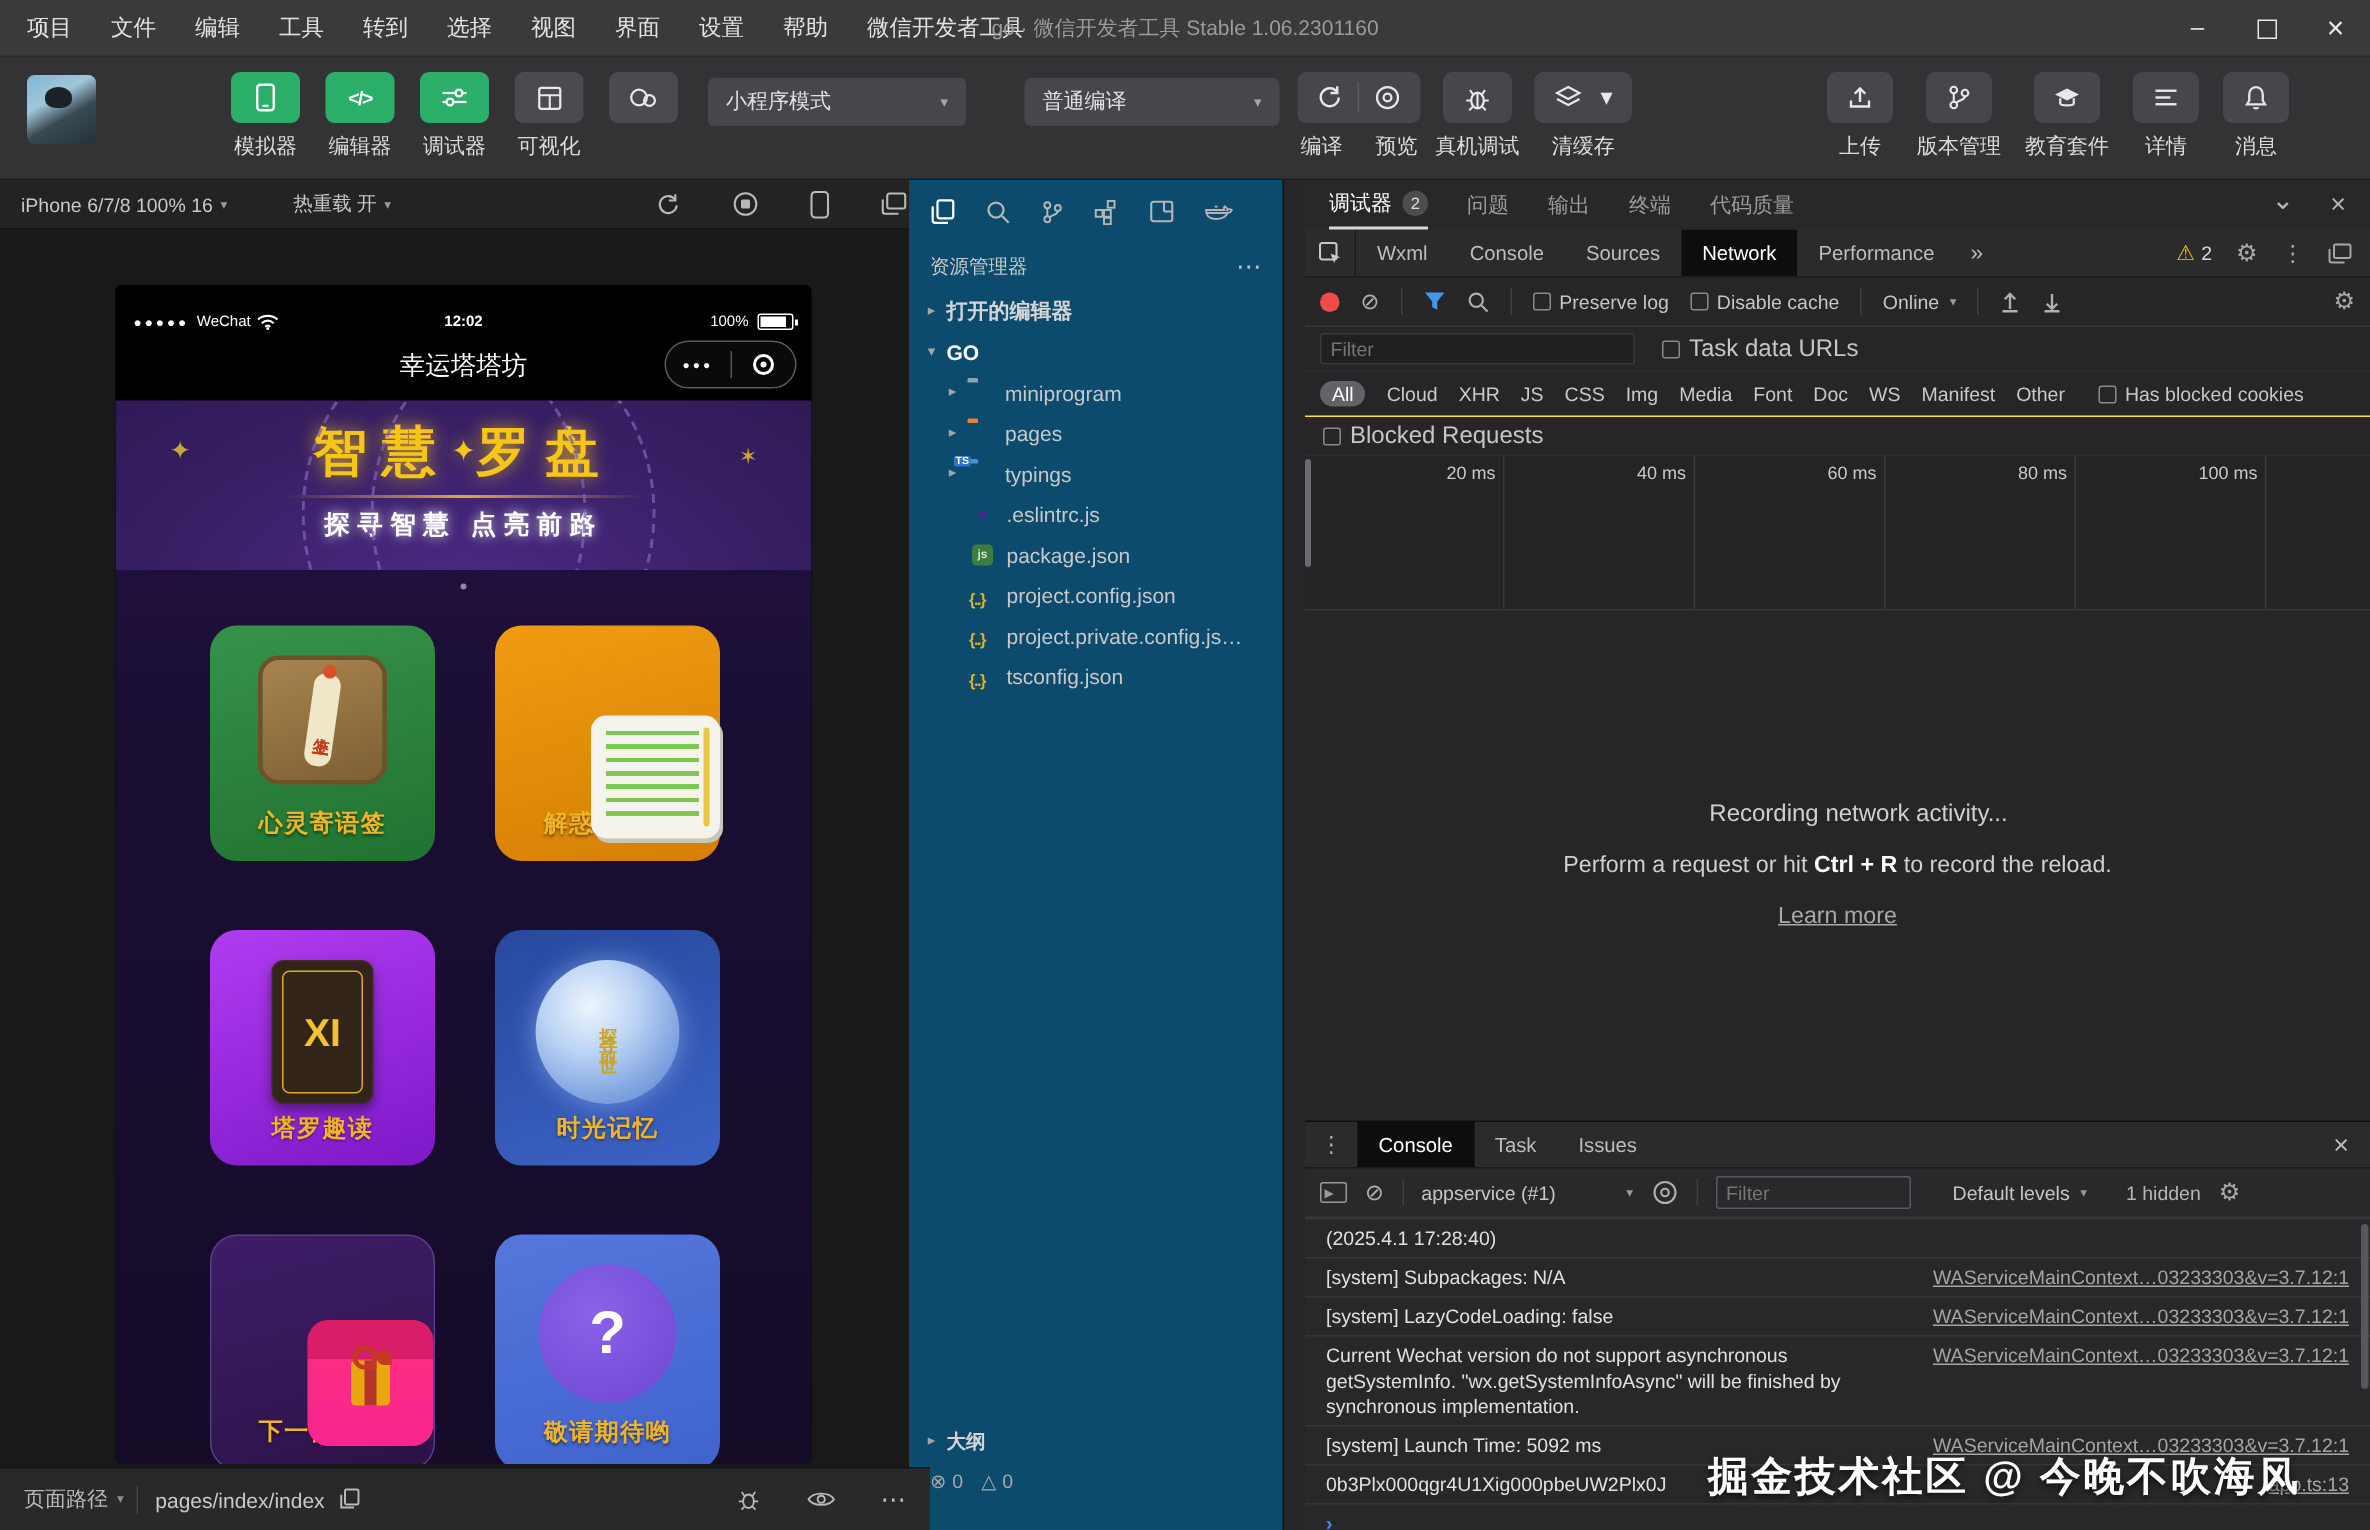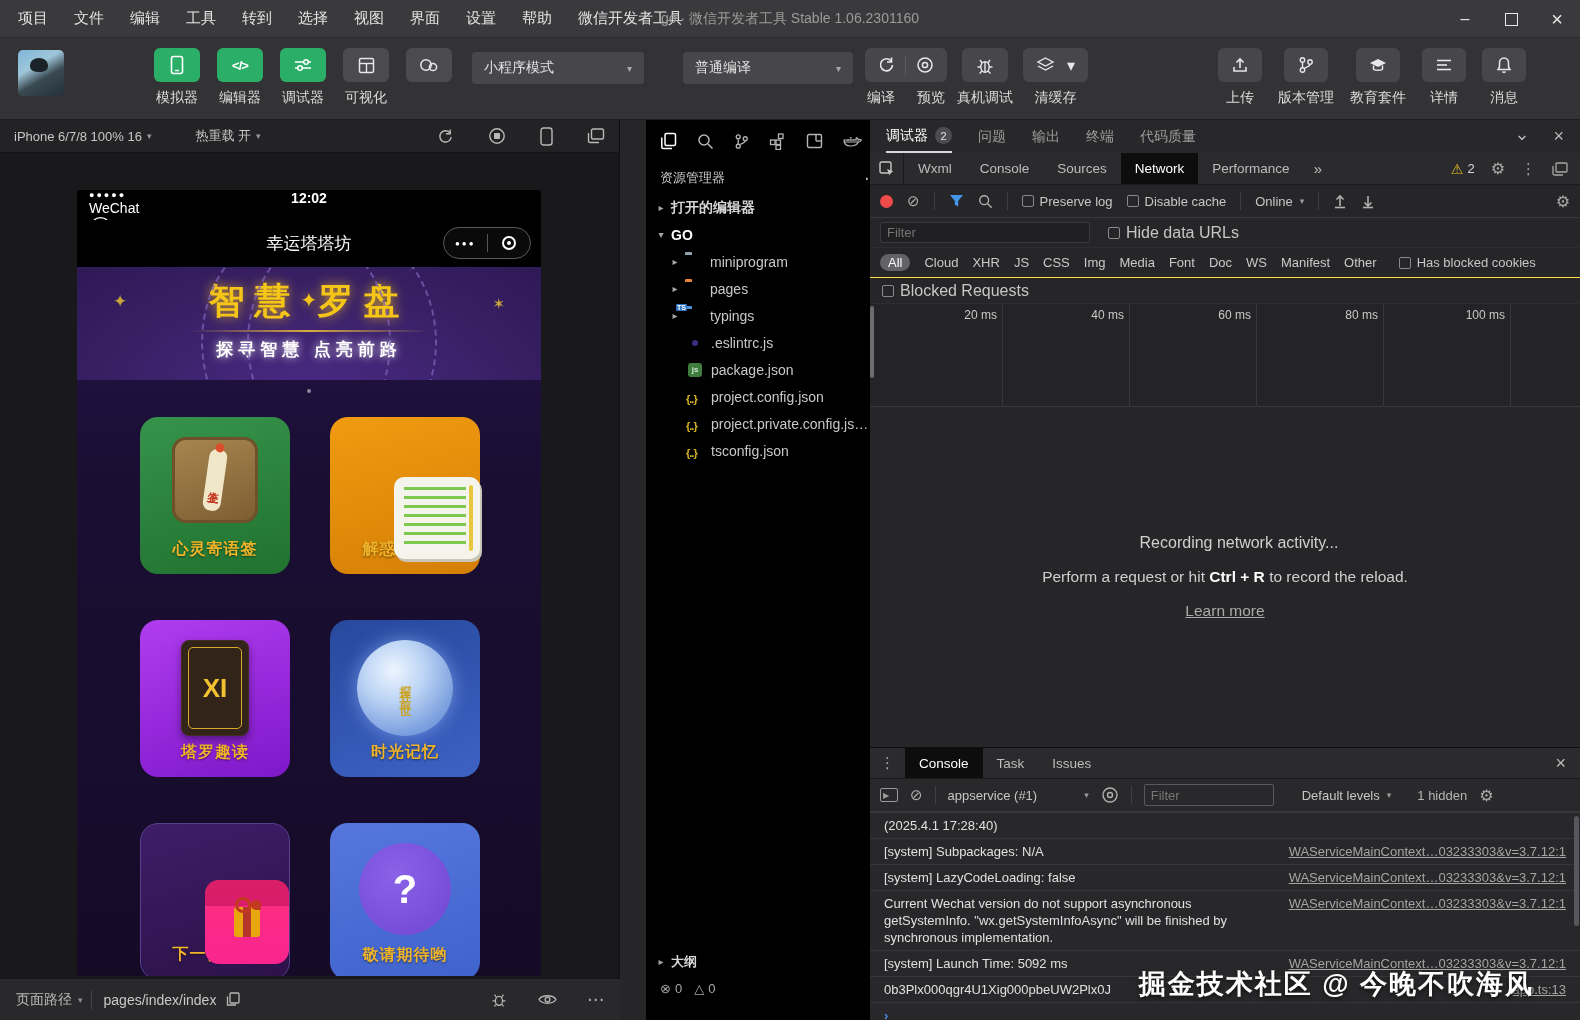--- a/index.html
+++ b/index.html
@@ -45,21 +45,21 @@
 
   
   .simulator{position:absolute;left:0;top:120px;width:620px;height:916px;background:#19191b;border-right:1px solid #101010;}
   .simbar{height:33px;display:flex;align-items:center;padding:0 14px;font-size:13px;color:#c8c8c8;background:#232325;border-bottom:1px solid #131315;}
   .simbar .dd{display:flex;align-items:center;gap:5px;cursor:pointer;}
   .simbar .dd .caret{font-size:9px;color:#9a9a9a;}
   .simbar-icons{margin-left:auto;display:flex;gap:34px;align-items:center;color:#b9b9b9;}
   .hot{margin-left:44px;}
 
   .phone{position:absolute;left:77px;top:70px;width:464px;height:786px;background:#000;border-radius:4px;overflow:hidden;}
-  .statusbar{height:30px;background:#000;color:#fff;display:flex;align-items:flex-start;padding:0 12px;font-size:14px;flex-direction:column;}
+  .statusbar{height:30px;background:#000;color:#fff;display:flex;align-items:flex-end;padding:0 12px;font-size:10px;}
   .sig{letter-spacing:2px;font-size:9px;margin-right:5px;}
   .sig::before{content:"\25CF\25CF\25CF\25CF\25CF";}
   .sb-time{position:absolute;left:0;right:0;text-align:center;font-weight:bold;}
   .sb-right{margin-left:auto;display:flex;align-items:center;gap:6px;font-weight:normal;}
   .battery{width:24px;height:11px;border:1.5px solid #fff;border-radius:2px;position:relative;}
   .battery::before{content:"";position:absolute;left:1px;top:1px;bottom:1px;width:17px;background:#fff;}
   .battery::after{content:"";position:absolute;right:-4px;top:2.5px;width:2px;height:4px;background:#fff;}
   .navbar{height:47px;background:#000;position:relative;display:flex;align-items:center;justify-content:center;}
   .navtitle{color:#fff;font-size:17px;}
   .capsule{position:absolute;right:10px;top:7px;width:88px;height:32px;border:1px solid #5a5a5a;border-radius:16px;display:flex;align-items:center;background:#0a0a0a;}
@@ -120,21 +120,21 @@
 
   
   .simfooter{position:absolute;left:0;top:978px;width:620px;height:42px;background:#29292b;border-top:1px solid #141416;display:flex;align-items:center;padding:0 16px;font-size:14px;color:#b9b9b9;z-index:5;}
   .simfooter .caret{font-size:9px;margin:0 8px 0 6px;color:#8f8f8f;}
   .vdiv{width:1px;height:18px;background:#454547;margin-right:12px;}
   .pathtext{color:#c9c9c9;}
   .sf-icons{margin-left:auto;display:flex;gap:30px;align-items:center;color:#b9b9b9;}
   .moredots::before{content:"\22EF";font-size:17px;}
 
   
-  .explorer{position:absolute;left:646px;top:120px;width:250px;height:900px;background:#000000;border-right:1px solid #0f0f10;}
+  .explorer{position:absolute;left:606px;top:120px;width:250px;height:900px;background:#0c4a6e;border-right:1px solid #0f0f10;}
   .xstrip{height:42px;display:flex;align-items:center;gap:20px;padding:0 14px;color:#b5b5b5;}
   .xstrip .act{color:#fff;}
   .xheader{height:32px;display:flex;align-items:center;padding:0 14px;font-size:13px;color:#cbcbcb;}
   .xheader .moredots{margin-left:auto;color:#bbb;}
   .trow{height:27px;display:flex;align-items:center;font-size:14px;color:#c8c8c8;padding-left:8px;cursor:pointer;white-space:nowrap;overflow:hidden;}
   .trow .arr{width:14px;font-size:10px;color:#a5a5a5;text-align:center;margin-right:3px;}
   .arr-r::before{content:"\25B8";}
   .arr-d::before{content:"\25BE";}
   .trow.sect{font-weight:bold;color:#d5d5d5;}
   .trow .fico{width:18px;height:14px;margin-right:7px;position:relative;flex:none;}
@@ -797,21 +797,21 @@
             <line x1="2" y1="13.5" x2="12" y2="13.5" stroke="#b0b0b0" stroke-width="1.6"></line>
           </svg>
         </span>
       <span class="gear net-gear"></span>
     </div>
 
     <div class="netfilterrow">
       <input class="filterinput" placeholder="Filter" style="">
       <label class="chk">
           <span class="box"></span>
-          <span>Hide data URLs</span>
+          <span>Task data URLs</span>
         </label>
     </div>
 
     <div class="nettypes">
       <span class="pill typeitem">All</span>
       <span class="typeitem">Cloud</span>
       <span class="typeitem">XHR</span>
       <span class="typeitem">JS</span>
       <span class="typeitem">CSS</span>
       <span class="typeitem">Img</span>

